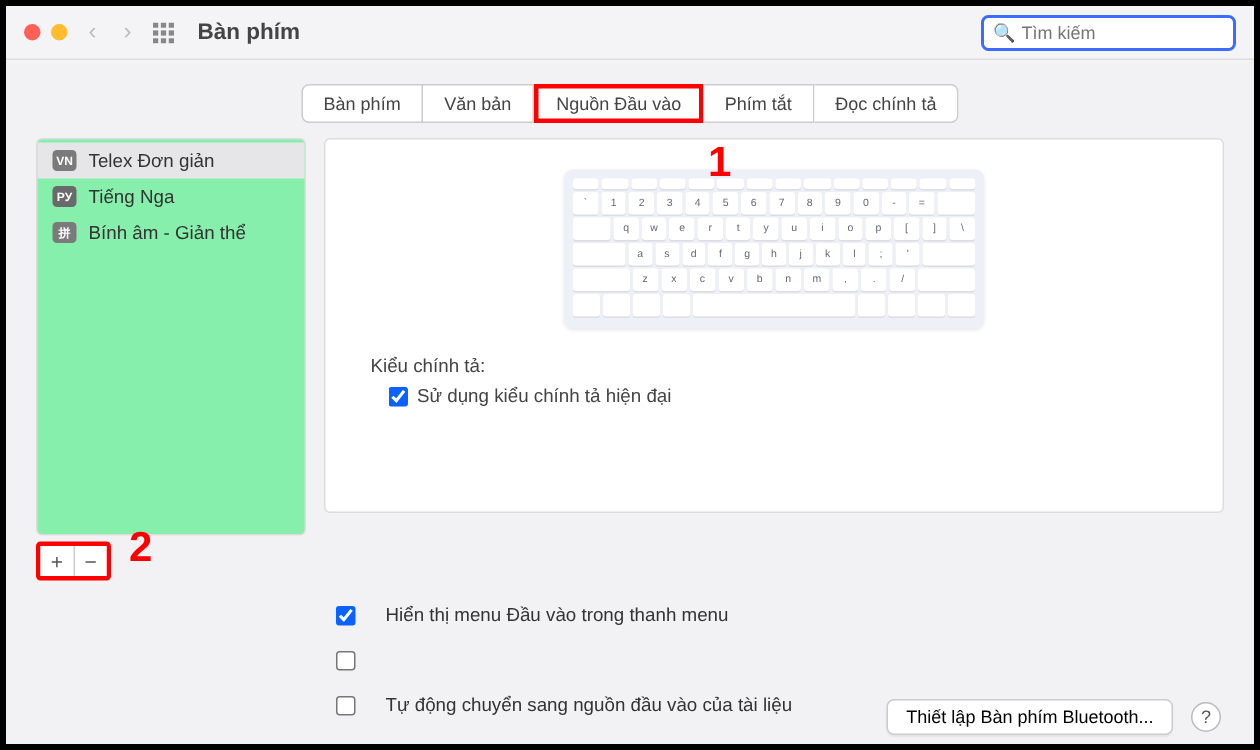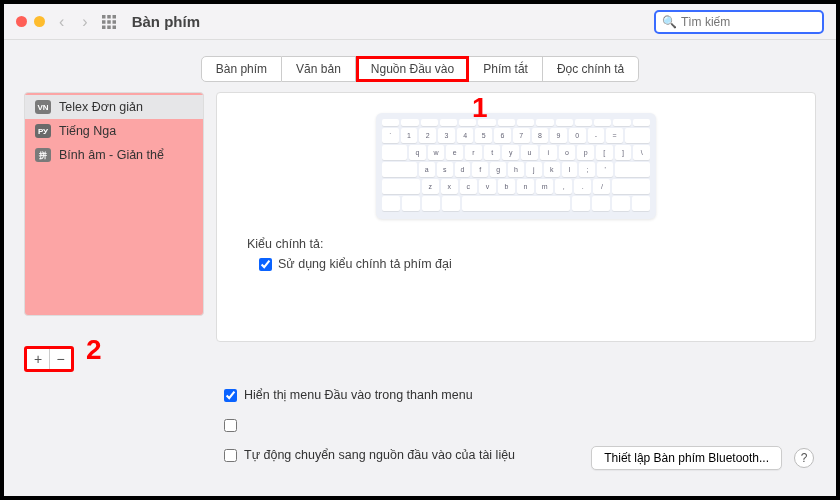--- a/index.html
+++ b/index.html
@@ -17,21 +17,21 @@
   .search { margin-left: auto; width: 170px; height: 24px; border: 2px solid #3a6cff; border-radius: 5px; display: flex; align-items: center; padding: 0 6px; background: #fff; gap: 4px; }
   .search input { border: none; outline: none; font-size: 12px; width: 100%; color: #701a75; background: transparent; }
   .content { padding: 12px 20px 10px 20px; }
   .tabs { display: flex; justify-content: center; gap: 0; margin: 4px 0 10px 0; }
   .tab { padding: 5px 14px; background: #fff; border: 1px solid #ccc; font-size: 12px; color: #444; cursor: pointer; }
   .tab:first-child { border-radius: 5px 0 0 5px; }
   .tab:last-child { border-radius: 0 5px 5px 0; }
   .tab + .tab { border-left: none; }
   .tab.active { background: #fff; border: 3px solid #ff0000; padding: 3px 12px; font-weight: 500; }
   .panel { display: flex; gap: 12px; }
-  .sidebar { width: 180px; background: #fca5a5; border: 1px solid #ddd; border-radius: 4px; padding: 2px 0; height: 224px; position: relative; }
+  .sidebar { width: 180px; background: #86efac; border: 1px solid #ddd; border-radius: 4px; padding: 2px 0; height: 265px; position: relative; }
   .srcitem { display: flex; align-items: center; gap: 8px; padding: 5px 10px; font-size: 12.5px; }
   .srcitem.sel { background: #e6e6e8; }
   .srcicon { width: 16px; height: 14px; border-radius: 3px; font-size: 8px; display:flex; align-items:center; justify-content:center; color:#fff; font-weight:bold; }
   .srcicon.vn { background: #7a7a7a; }
   .srcicon.ru { background: #6a6a6a; }
   .srcicon.py { background: #7a7a7a; }
   .preview { flex: 1; background: #fff; border: 1px solid #ddd; border-radius: 4px; padding: 14px 30px; height: 250px; }
   .keyboard { background: #edf0f7; border-radius: 6px; padding: 6px; width: 280px; margin: 6px auto 18px auto; box-shadow: 0 1px 3px rgba(0,0,0,0.1); }
   .krow { display: flex; gap: 2px; margin-bottom: 2px; justify-content: center; }
   .key { background: #fff; border-radius: 2px; min-width: 15px; height: 15px; flex: 1; font-size: 7px; color: #667; display:flex; align-items:center; justify-content:center; box-shadow: 0 1px 0 rgba(0,0,0,0.08); }
@@ -40,24 +40,24 @@
   .key.space { flex: 6; }
   .spellsec { font-size: 12.5px; color: #444; }
   .spelllabel { margin-bottom: 6px; }
   .chk { display: flex; align-items: center; gap: 6px; padding-left: 12px; }
   .chk input { accent-color: #0a63ff; width: 13px; height: 13px; }
   .addremove { display: inline-flex; border: 3px solid #ff0000; border-radius: 3px; margin-top: 4px; background:#fff; }
   .addremove button { width: 22px; height: 20px; border: none; background: #fff; font-size: 14px; color: #555; cursor: pointer; }
   .addremove button + button { border-left: 1px solid #ccc; }
   .annot { position: absolute; color: #ff0000; font-weight: 900; font-size: 28px; font-family: Arial; pointer-events:none; }
   .options { margin-top: 14px; margin-left: 200px; }
-  .optrow { display: flex; align-items: flex-start; gap: 7px; font-size: 12.5px; margin-bottom: 6px; margin-top: 16px; }
+  .optrow { display: flex; align-items: flex-start; gap: 20px; font-size: 12.5px; margin-bottom: 6px; margin-top: 16px; }
   .optrow input { accent-color: #0a63ff; width: 13px; height: 13px; margin-top: 1px; }
   .optrow .sub { font-size: 11px; color: #888; display: block; margin-top: 2px; }
-  .footer { position: absolute; bottom: 26px; right: 22px; display: flex; align-items: center; gap: 12px; }
+  .footer { position: absolute; bottom: 6px; right: 22px; display: flex; align-items: center; gap: 12px; }
   .btbtn { background: #fff; border: 1px solid #ccc; border-radius: 5px; padding: 4px 12px; font-size: 12px; box-shadow: 0 1px 1px rgba(0,0,0,0.05); cursor:pointer; }
   .help { width: 20px; height: 20px; border: 1px solid #bbb; border-radius: 50%; display:flex; align-items:center; justify-content:center; font-size: 12px; color:#555; background:#fff; cursor:pointer; }
   .searchglyph { color:#999; font-size:12px; }
 </style>
 </head>
 <body>
 
 <div class="frame">
 
   <div class="titlebar">
@@ -206,21 +206,21 @@
               <div class="key"></div>
               <div class="key"></div>
               <div class="key"></div>
               <div class="key"></div>
             </div>
           </div>
         <div class="spellsec">
           <div class="spelllabel">Kiểu chính tả:</div>
           <label class="chk">
             <input type="checkbox" checked="" style="">
-            <span>Sử dụng kiểu chính tả phím đại</span>
+            <span>Sử dụng kiểu chính tả hiện đại</span>
           </label>
         </div>
       </div>
 
     </div>
 
     <div style="position:relative;">
       <div class="addremove">
         <button>+</button>
         <button>−</button>

